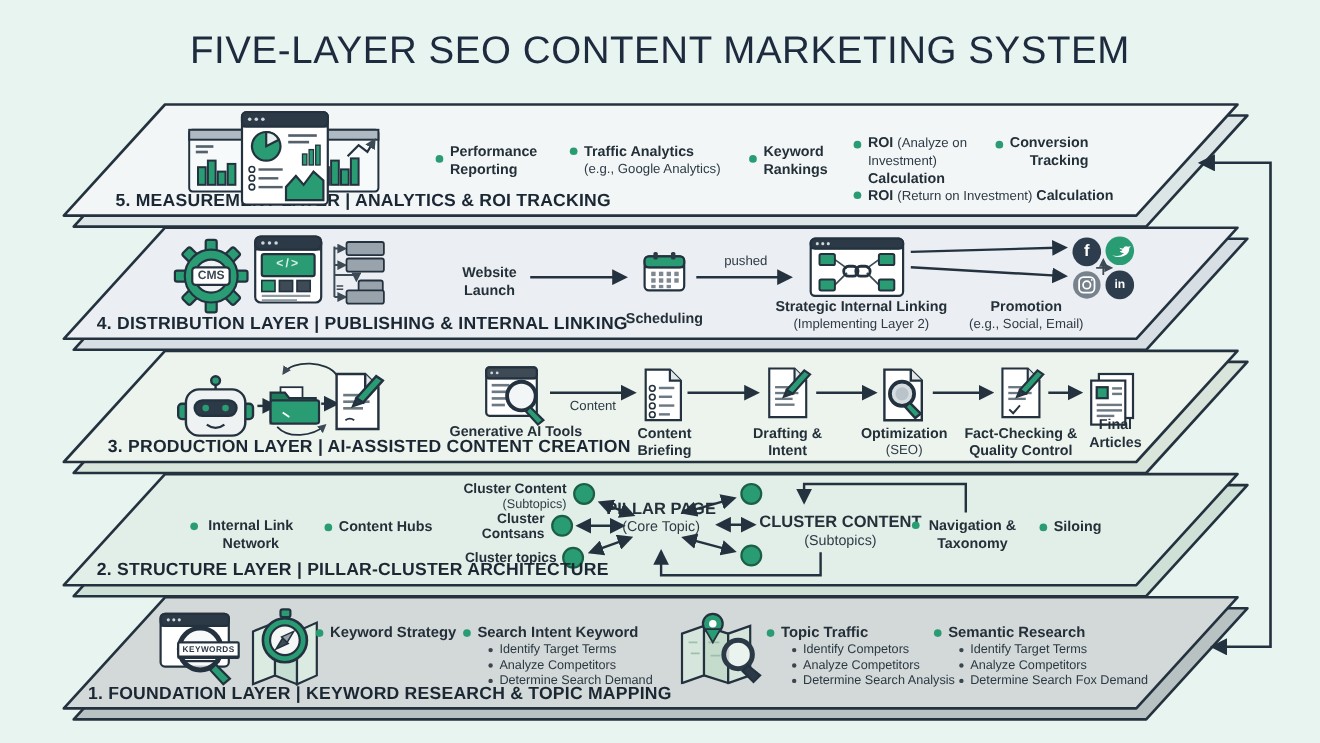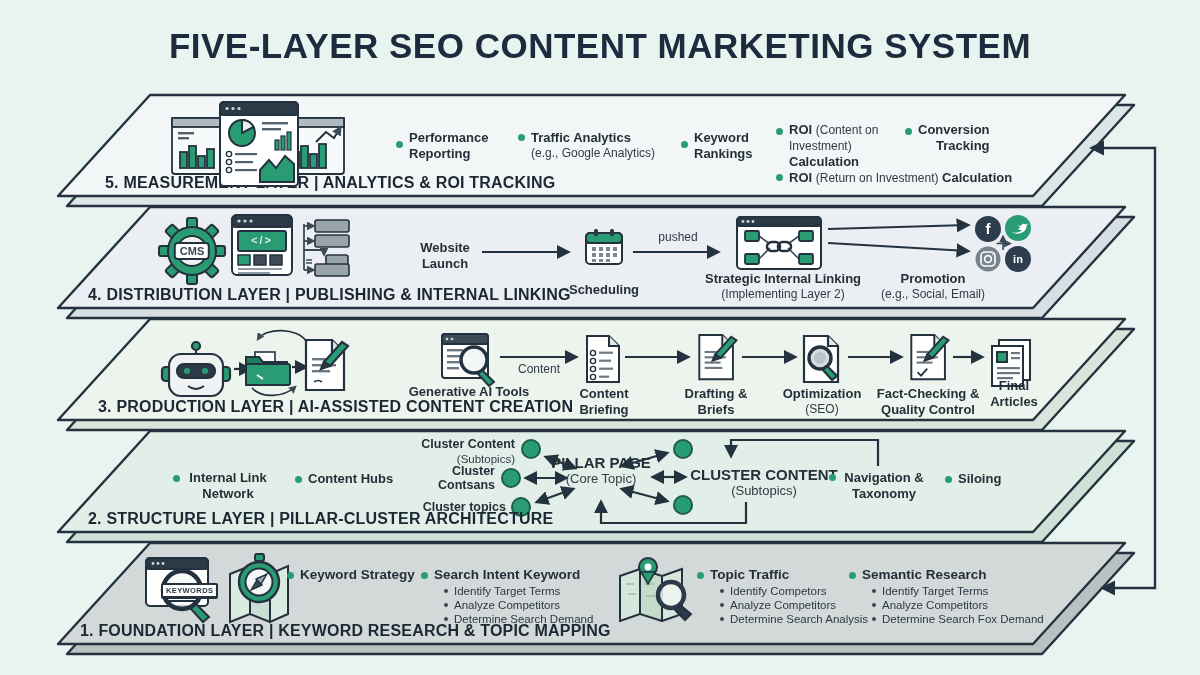--- a/index.html
+++ b/index.html
@@ -1,19 +1,19 @@
 <!DOCTYPE html>
 <html><head>
 <meta charset="utf-8">
 <style>
   html,body{margin:0;padding:0}
   body{width:1200px;height:675px;position:relative;background:#e8f4f0;
        font-family:"Liberation Sans",sans-serif;overflow:hidden;color:#243039}
   .abs{position:absolute}
-  .title{font-size:35px;font-weight:bold;letter-spacing:.5px;color:#1e2b3e;white-space:nowrap}
+  .title{font-size:35px;font-weight:normal;letter-spacing:.5px;color:#1e2b3e;white-space:nowrap}
   .ltitle{font-size:16px;font-weight:bold;color:#1b2733;letter-spacing:.2px;white-space:nowrap}
   .item{font-size:13px;font-weight:bold;line-height:15.5px;color:#243039;white-space:nowrap}
   .big{font-size:15px;line-height:16px}
   .note{font-size:12px;font-weight:normal;color:#2e3b46}
   .small{font-size:12px;font-weight:normal;color:#2e3b46;white-space:nowrap}
   .sub{font-size:11.5px;font-weight:normal;line-height:12px;color:#2b3842;white-space:nowrap}
   .cc{transform:translateX(-50%);text-align:center}
   .rr{transform:translateX(-100%);text-align:right}
   .bdot{width:7px;height:7px;border-radius:50%;background:#2a9c74;display:block}
   .sdot{width:4px;height:4px;border-radius:50%;background:#394650;display:block}
@@ -154,21 +154,21 @@
 </div>
 
 <span class="abs bdot" style="left:681px;top:141px"></span>
 <div class="abs item" style="left:694px;top:130px">
   <div>Keyword</div>
   <div>Rankings</div>
 </div>
 
 <span class="abs bdot" style="left:776px;top:128px"></span>
 <div class="abs item" style="left:789px;top:122px">
-  <div><span>ROI</span> <span class="note">(Content on</span></div>
+  <div><span>ROI</span> <span class="note">(Analyze on</span></div>
   <div class="note">Investment)</div>
   <div>Calculation</div>
 </div>
 
 <span class="abs bdot" style="left:905px;top:128px"></span>
 <div class="abs item" style="left:918px;top:122px">
   <div>Conversion</div>
   <div style="text-align:right">Tracking</div>
 </div>
 
@@ -437,21 +437,21 @@
       <rect x="12" y="26" width="24" height="2.4" fill="#6c7882" stroke="none"></rect>
       <rect x="12" y="32" width="18" height="2.4" fill="#6c7882" stroke="none"></rect>
       <rect x="12" y="38" width="20" height="2.4" fill="#6c7882" stroke="none"></rect>
       <polygon points="48,8 30,28 24,24 42,4" fill="#2a9c74"></polygon>
       <polygon points="24,24 30,28 21,31" fill="#2c3a48"></polygon>
     </g>
   </svg>
 </div>
 <div class="abs item cc" style="left:716px;top:386px">
   <div>Drafting &amp;</div>
-  <div>Briefs</div>
+  <div>Intent</div>
 </div>
 
 <div class="abs" style="left:800px;top:334px">
   <svg width="44" height="50" viewBox="0 0 44 50">
     <g stroke="#24323f" stroke-width="2.2">
       <path d="M4,2 H28 L38,12 V48 H4 z" fill="#fff"></path>
       <path d="M28,2 V12 H38" fill="#e2e8ea"></path>
       <circle cx="20" cy="24" r="11" fill="#d6dde0" stroke-width="3.4"></circle>
       <circle cx="20" cy="24" r="6" fill="#b9c3c9" stroke="none"></circle>
       <polygon points="27,32 37,42 32,46 23,36" fill="#2a9c74"></polygon>

